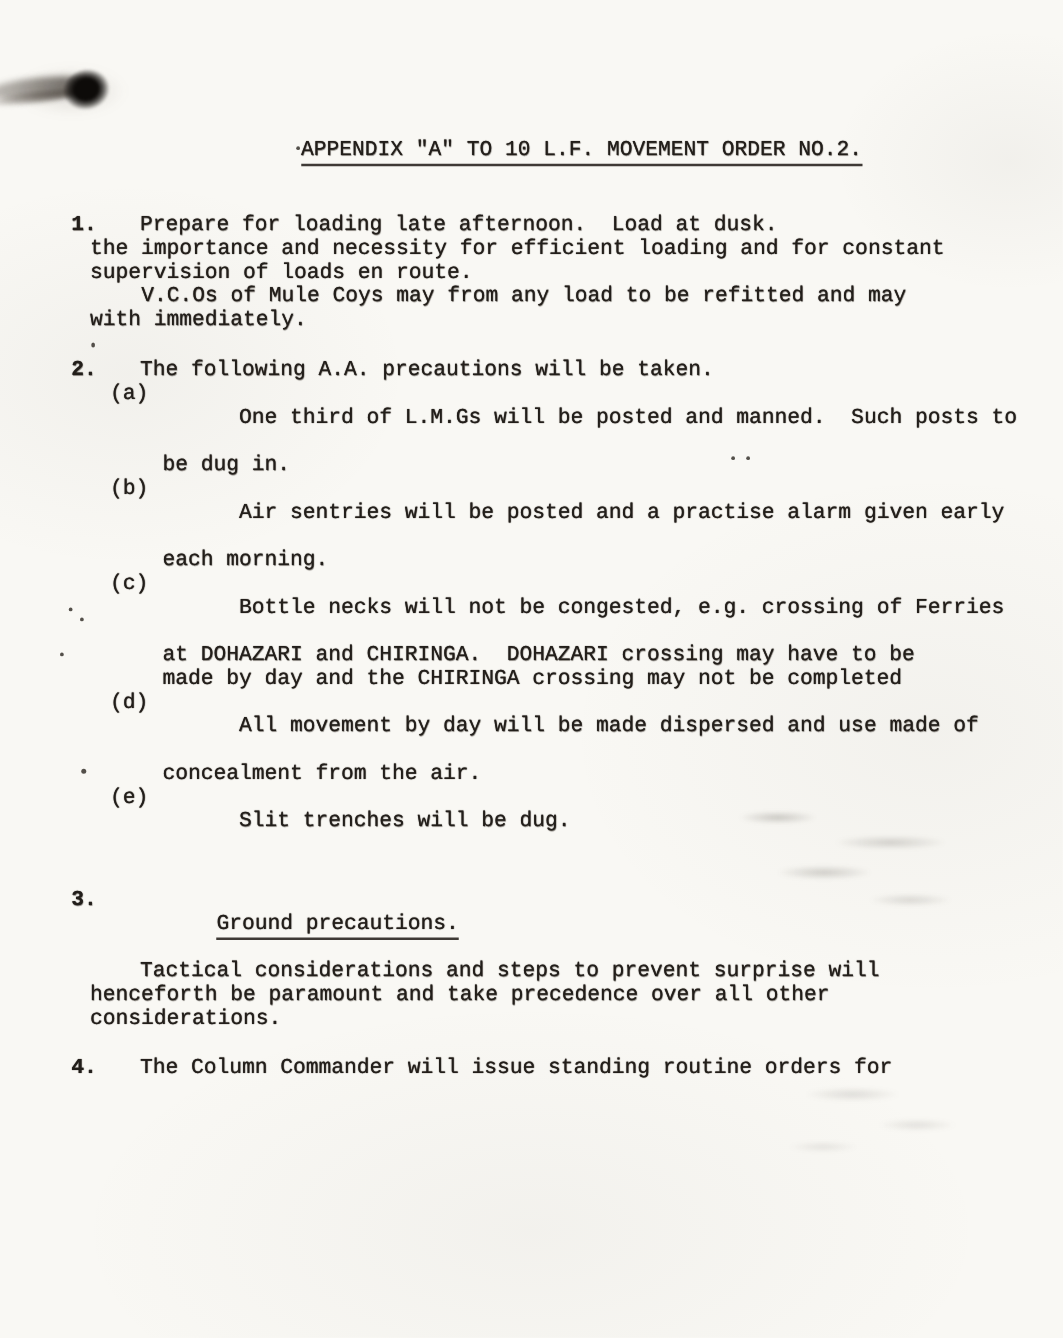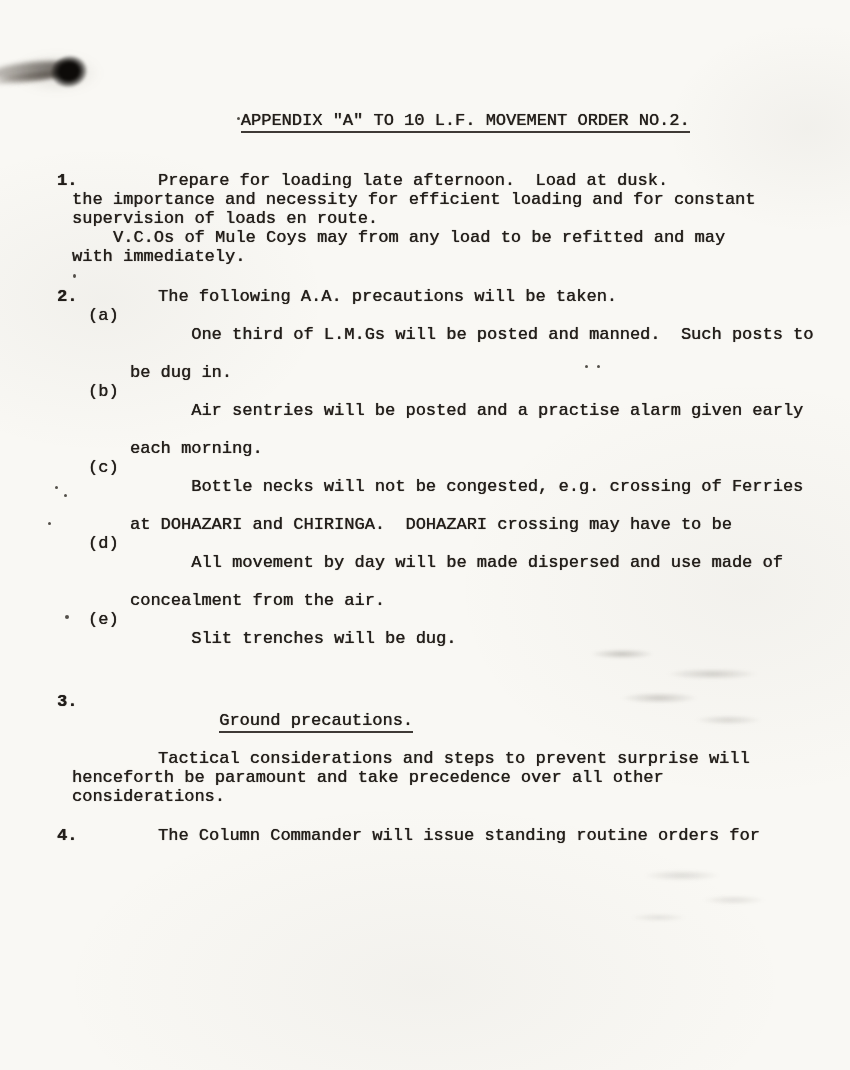--- a/index.html
+++ b/index.html
@@ -42,21 +42,21 @@
     position: relative;
     margin-left: 72px;
   }
   .sec .num {
     position: absolute;
     left: -15px;
     top: 0;
     font-weight: bold;
   }
   .ln { white-space: pre; }
-  .ln.ind  { margin-left: 86px; }
+  .ln.ind  { margin-left: 40px; }
   .ln.ind2 { margin-left: 41px; }
   .ln.sub  { margin-left: 58px; position: relative; }
   .ln.sub .marker {
     position: absolute;
     left: -42px;
     top: 0;
   }
   .sec2 { margin-top: 21px; }
   .sec3 { margin-top: 25px; }
   .sec4 { margin-top: 20px; }
@@ -176,20 +176,21 @@
     </div>
     <div class="ln sub">be dug in.</div>
     <div class="ln sub">
       <span class="marker">(b)</span><span>Air sentries will be posted and a practise alarm given early</span>
     </div>
     <div class="ln sub">each morning.</div>
     <div class="ln sub">
       <span class="marker">(c)</span><span>Bottle necks will not be congested, e.g. crossing of Ferries</span>
     </div>
     <div class="ln sub">at DOHAZARI and CHIRINGA.  DOHAZARI crossing may have to be</div>
+    <div class="ln sub">made by day and the CHIRINGA crossing may not be completed</div>
     <div class="ln sub">
       <span class="marker">(d)</span><span>All movement by day will be made dispersed and use made of</span>
     </div>
     <div class="ln sub">concealment from the air.</div>
     <div class="ln sub">
       <span class="marker">(e)</span><span>Slit trenches will be dug.</span>
     </div>
   </section>
 
   <section class="sec sec3">

